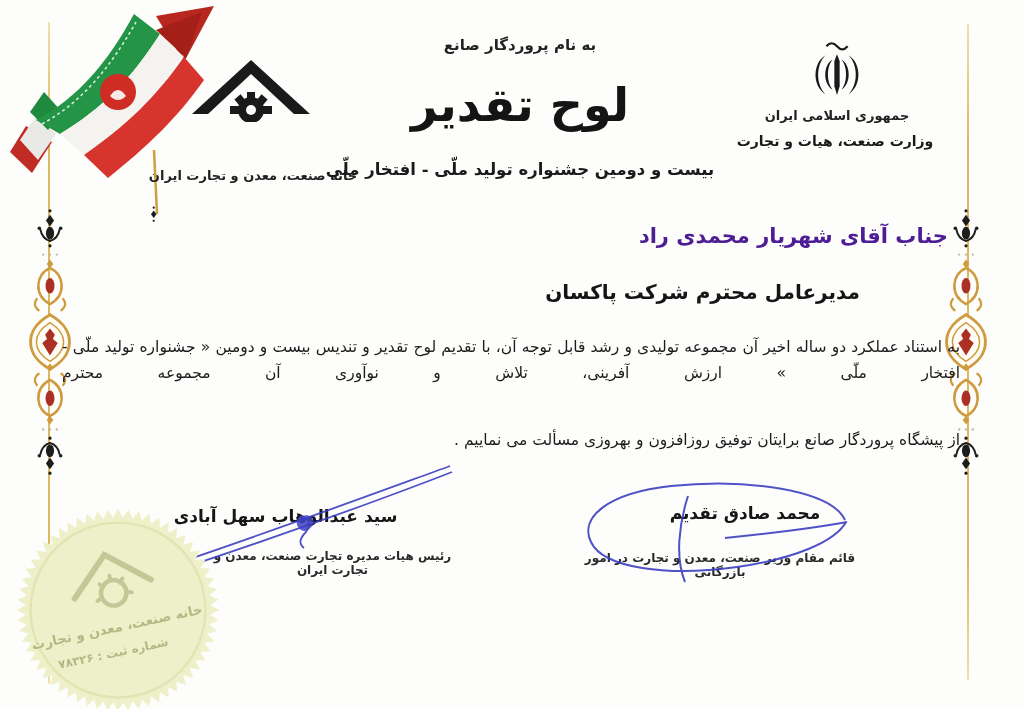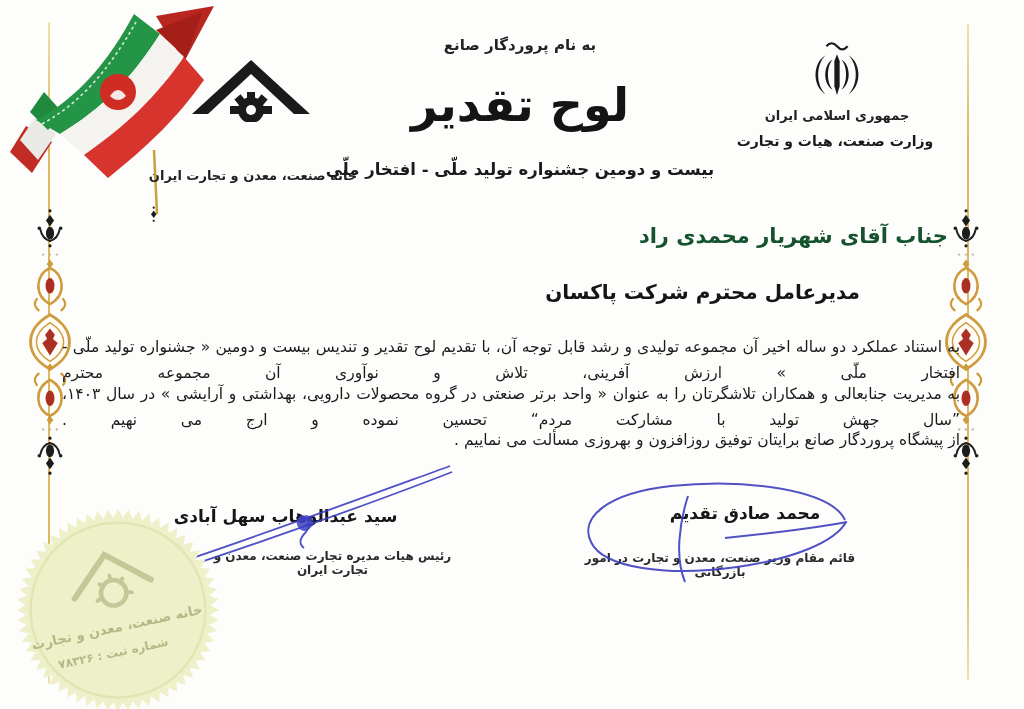--- a/index.html
+++ b/index.html
@@ -14,21 +14,21 @@
   
   .gold-rule{position:absolute;width:2px;background:linear-gradient(#f3dfa8,#dcb860 18%,#dcb860 82%,#f3dfa8);border-radius:1px;}
   
   .bismillah{font-size:15px;font-weight:600;color:#222;}
   .main-title{font-size:46px;font-weight:bold;color:#141414;letter-spacing:1px;}
   .subtitle{font-size:16.5px;font-weight:bold;color:#1a1a1a;}
   .org-caption{font-size:13px;font-weight:bold;color:#222;margin-top:44px;}
   .ministry-line1{font-size:13px;font-weight:bold;color:#222;}
   .ministry-line2{font-size:14px;font-weight:bold;color:#1a1a1a;}
   
-  .recip1{font-size:21px;font-weight:bold;color:#14532d;}
+  .recip1{font-size:21px;font-weight:bold;color:#4c1d95;}
   .recip2{font-size:20px;font-weight:bold;color:#151515;}
   
   .body-line{font-size:15.5px;color:#1b1b1b;line-height:26px;}
   .just{text-align:justify;text-align-last:justify;}
   
   .sig-name{font-size:17px;font-weight:bold;color:#161616;}
   .sig-title{font-size:12px;font-weight:600;color:#2a2a2a;}
   svg{display:block;}
 </style>
 </head>
@@ -148,21 +148,20 @@
     <path d="M22,17 C7,26 7,52 22,61 C11,50 11,28 22,17 Z" fill="#1a1a1a"></path>
     <path d="M48,17 C63,26 63,52 48,61 C59,50 59,28 48,17 Z" fill="#1a1a1a"></path>
   </svg>
   <div class="abs fa ministry-line1 ctr" style="left:762px;top:108px;width:150px;">جمهوری اسلامی ایران</div>
   <div class="abs fa ministry-line2 ctr" style="left:725px;top:133px;width:220px;">وزارت صنعت، هیات و تجارت</div>
 
   <div class="abs fa recip1" style="right:76px;top:224px;">جناب آقای شهریار محمدی راد</div>
   <div class="abs fa recip2" style="right:164px;top:280px;">مدیرعامل محترم شرکت پاکسان</div>
 
   <div class="abs fa body-line just" style="left:62px;top:334px;width:898px;">به استناد عملکرد دو ساله اخیر آن مجموعه تولیدی و رشد قابل توجه آن، با تقدیم لوح تقدیر و تندیس بیست و دومین « جشنواره تولید ملّی - افتخار ملّی » ارزش آفرینی، تلاش و نوآوری آن مجموعه محترم</div>
-  <div class="abs fa body-line just" style="left:62px;top:381px;width:898px;">به مدیریت جنابعالی و همکاران تلاشگرتان را به عنوان « واحد برتر صنعتی در گروه محصولات دارویی، بهداشتی و آرایشی » در سال ۱۴۰۳، ”سال جهش تولید با مشارکت مردم“ تحسین نموده و ارج می نهیم .</div>
   <div class="abs fa body-line" style="right:64px;top:427px;">از پیشگاه پروردگار صانع برایتان توفیق روزافزون و بهروزی مسألت می نماییم .</div>
 
   <div class="abs fa sig-name ctr" style="left:655px;top:503px;width:180px;">محمد صادق تقدیم</div>
   <div class="abs fa sig-title ctr" style="left:560px;top:551px;width:320px;">قائم مقام وزیر صنعت، معدن و تجارت در امور بازرگانی</div>
   <svg class="abs" style="left:575px;top:476px;" width="295" height="112" viewBox="0 0 295 112">
     <g fill="none" stroke="#3d3fc0" stroke-width="2" opacity="0.9">
       <path d="M270,44 C256,14 172,2 96,10 C32,17 4,42 16,66 C28,92 92,101 162,91 C218,83 260,66 271,46"></path>
       <path d="M113,20 C104,48 100,82 110,106"></path>
       <path d="M150,62 C190,58 240,52 272,46"></path>
     </g>

